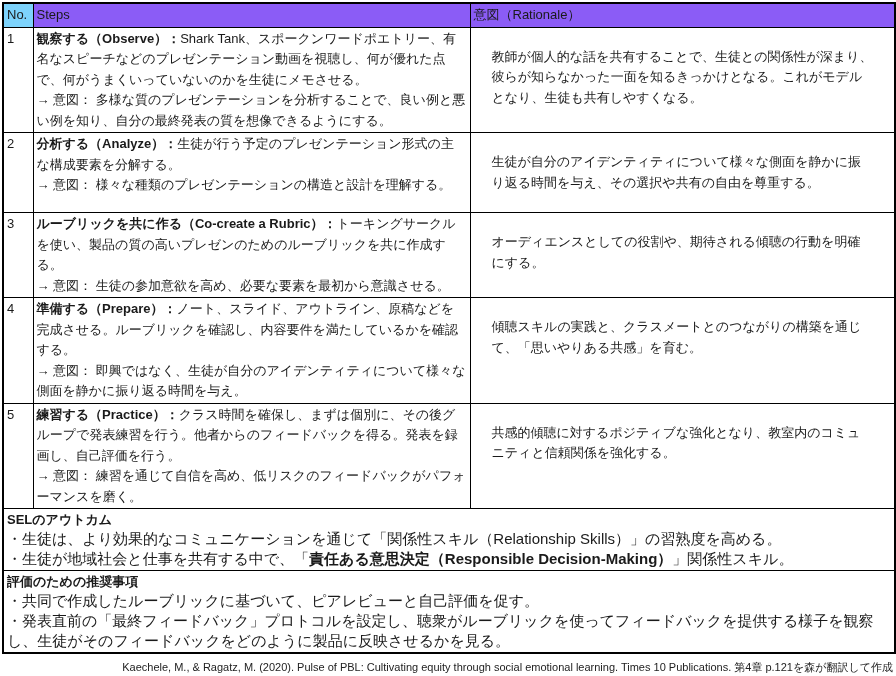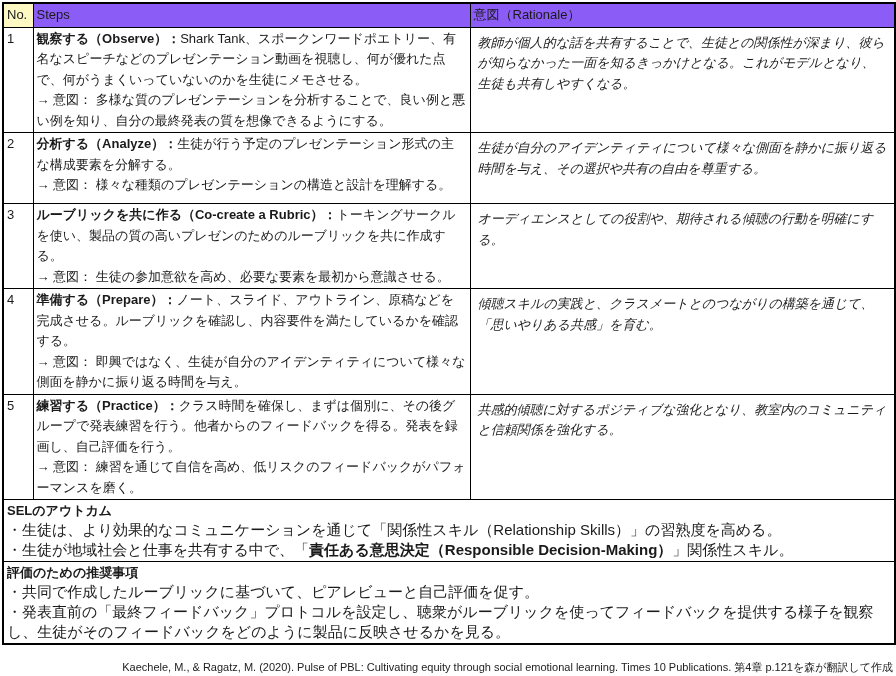--- a/index.html
+++ b/index.html
@@ -16,25 +16,25 @@
   table.doc td,table.doc th{
     border:1px solid #000;box-sizing:border-box;
     font-size:13px;line-height:20.5px;overflow:hidden;
     padding:1px 3px;vertical-align:top;text-align:left;font-weight:normal;
   }
   .title-cell{text-align:center;height:53px;vertical-align:middle;}
   .title-en{font-weight:bold;font-size:15px;line-height:24px;}
   .title-ja{font-size:14px;line-height:26px;}
   .head-row th{height:24px;vertical-align:middle;}
   .hdr-blue{background:#8b5cf6;text-align:center;font-weight:bold;}
-  .col-no-h{background:#fef9c3;text-align:left;padding-left:2px;}
+  .col-no-h{background:#7dd3fc;text-align:left;padding-left:2px;}
   .no-cell{text-align:center;vertical-align:middle;padding:0;}
   .step-cell p{margin:0;}
   .rat-cell{vertical-align:middle;}
-  .rat-cell p{margin:4px;font-style:italic;}
+  .rat-cell p{margin:18px;}
   .b{font-weight:bold;}
   .r1{height:103px;} .r2{height:71px;} .r3{height:64px;}
   .r4{height:81px;} .r5{height:104px;}
   .section{padding:1px 3px;}
   .sec-sel{height:60px;} .sec-rec{height:81px;}
   .sec-head{font-weight:bold;font-size:13px;line-height:19px;}
   .sec-line{font-size:15px;line-height:20px;}
   .footer{
     position:absolute;left:11px;right:3px;bottom:4px;
     text-align:right;font-size:11px;line-height:14px;color:#222;

